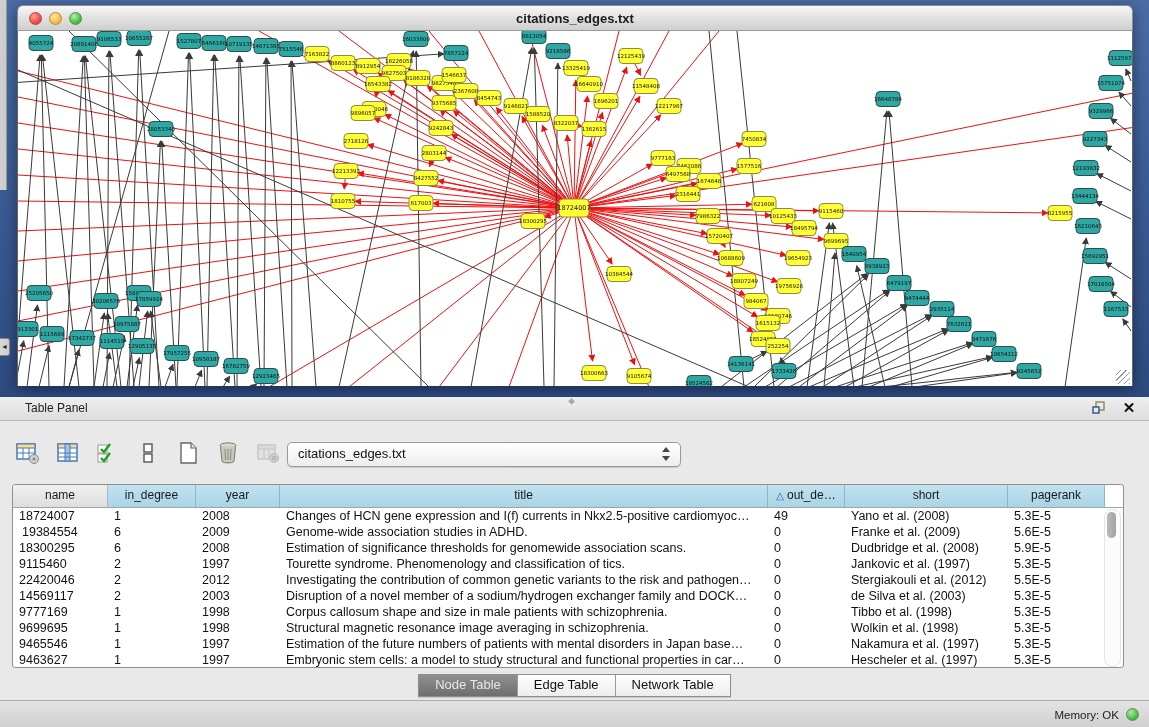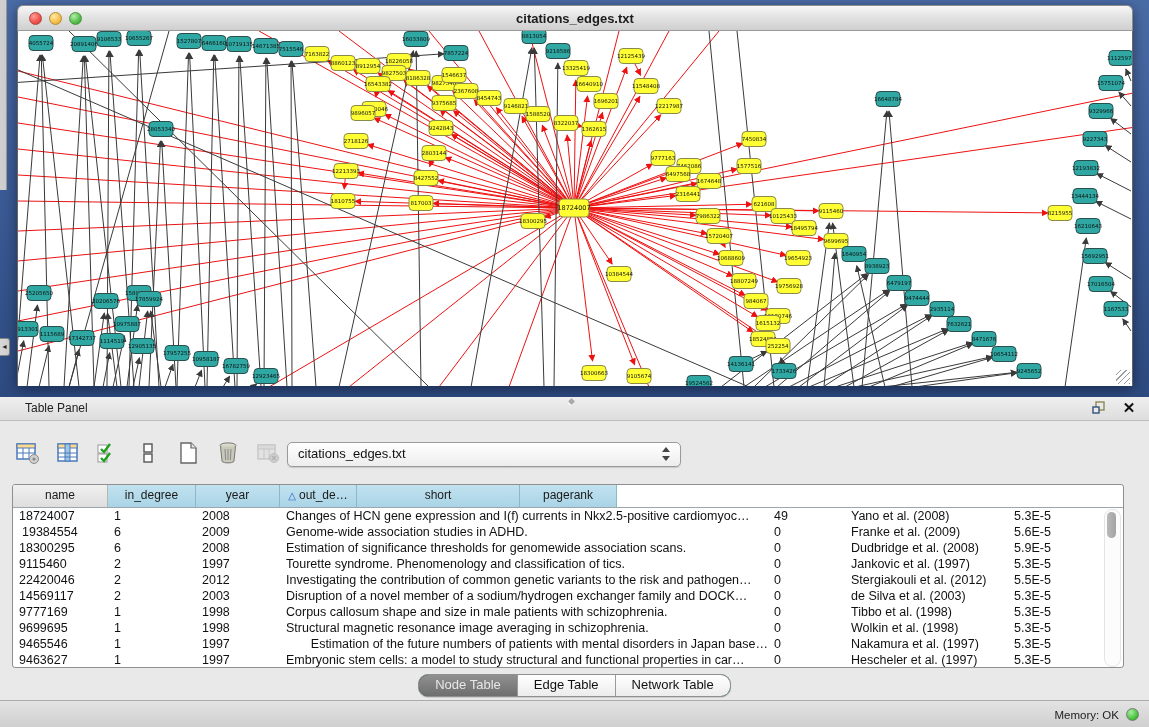--- a/index.html
+++ b/index.html
@@ -56,21 +56,21 @@
     background:linear-gradient(180deg,#c2e2ef,#a9d4e6);border-right:1px solid #8fb6c6;overflow:hidden;white-space:nowrap;cursor:pointer;}
   .th.plain{background:linear-gradient(180deg,#f0f0f0,#dedede);border-right:1px solid #b5b5b5;}
   .th .sort-tri{color:#2b62c4;font-size:10px;margin-right:3px;}
   #tbody{position:relative;}
   .tr{display:flex;height:16px;line-height:16px;cursor:default;}
   .td{box-sizing:border-box;padding-left:6px;font-size:12.5px;color:#111;white-space:nowrap;overflow:hidden;text-overflow:clip;}
   #vscroll{position:absolute;right:2px;top:24px;width:15px;height:156px;background:#fcfcfc;border-radius:8px;border:1px solid #e4e4e4;}
   #vscroll-thumb{position:absolute;left:2px;top:2px;width:9px;height:26px;background:linear-gradient(90deg,#b9b9b9,#a3a3a3);border-radius:6px;}
 
   #tabs{position:absolute;left:0;top:277px;width:1149px;height:22px;display:flex;justify-content:center;}
-  #seg{display:flex;height:21px;border:1px solid #8f8f8f;border-radius:10px;overflow:hidden;background:#14532d;box-shadow:0 1px 1px rgba(0,0,0,.12);}
+  #seg{display:flex;height:21px;border:1px solid #8f8f8f;border-radius:0;overflow:hidden;background:#14532d;box-shadow:0 1px 1px rgba(0,0,0,.12);}
   .seg-btn{padding:0 16px;line-height:20px;font-size:13px;color:#111;background:linear-gradient(180deg,#ffffff,#ececec);border-right:1px solid #9a9a9a;cursor:pointer;}
   .seg-btn:last-child{border-right:none;}
   .seg-btn.selected{background:linear-gradient(180deg,#909090,#6e6e6e);color:#e8e8e8;}
 
   
   #statusbar{position:absolute;left:0;top:700px;width:1149px;height:27px;background:linear-gradient(180deg,#e3e3e3,#cfcfcf);border-top:1px solid #aaa;}
   #memory{position:absolute;right:30px;top:1px;height:27px;line-height:27px;font-size:11.5px;color:#222;}
   #mem-dot{position:absolute;right:10px;top:7px;width:13px;height:13px;border-radius:50%;
     background:radial-gradient(circle at 35% 30%,#a9eda0,#44bf3a 65%,#2f9c27);border:1px solid #7a7a7a;box-sizing:border-box;}
 </style>
@@ -821,20 +821,21 @@
             <span class="dn"></span>
           </span>
       </div>
     </div>
 
     <div id="table-wrap">
       <div id="thead">
           <div class="th plain" style="width: 95px;">name</div>
           <div class="th" style="width: 88px;">in_degree</div>
           <div class="th" style="width: 84px;">year</div>
+          <div class="th" style="width: 488px;">title</div>
           <div class="th" style="width: 77px;"><span class="sort-tri">△</span>out_de…</div>
           <div class="th" style="width: 163px;">short</div>
           <div class="th" style="width: 97px;">pagerank</div>
         </div>
       <div id="tbody">
           <div class="tr">
             <div class="td" style="width: 95px;">18724007</div>
             <div class="td" style="width: 88px;">1</div>
             <div class="td" style="width: 84px;">2008</div>
             <div class="td" style="width: 488px;">Changes of HCN gene expression and I(f) currents in Nkx2.5-positive cardiomyoc…</div>
@@ -902,21 +903,21 @@
             <div class="td" style="width: 84px;">1998</div>
             <div class="td" style="width: 488px;">Structural magnetic resonance image averaging in schizophrenia.</div>
             <div class="td" style="width: 77px;">0</div>
             <div class="td" style="width: 163px;">Wolkin et al. (1998)</div>
             <div class="td" style="width: 97px;">5.3E-5</div>
           </div>
           <div class="tr">
             <div class="td" style="width: 95px;">9465546</div>
             <div class="td" style="width: 88px;">1</div>
             <div class="td" style="width: 84px;">1997</div>
-            <div class="td" style="width: 488px; text-align: right;">Estimation of the future numbers of patients with mental disorders in Japan base…</div>
+            <div class="td" style="width: 488px;">Estimation of the future numbers of patients with mental disorders in Japan base…</div>
             <div class="td" style="width: 77px;">0</div>
             <div class="td" style="width: 163px;">Nakamura et al. (1997)</div>
             <div class="td" style="width: 97px;">5.3E-5</div>
           </div>
           <div class="tr">
             <div class="td" style="width: 95px;">9463627</div>
             <div class="td" style="width: 88px;">1</div>
             <div class="td" style="width: 84px;">1997</div>
             <div class="td" style="width: 488px;">Embryonic stem cells: a model to study structural and functional properties in car…</div>
             <div class="td" style="width: 77px;">0</div>

